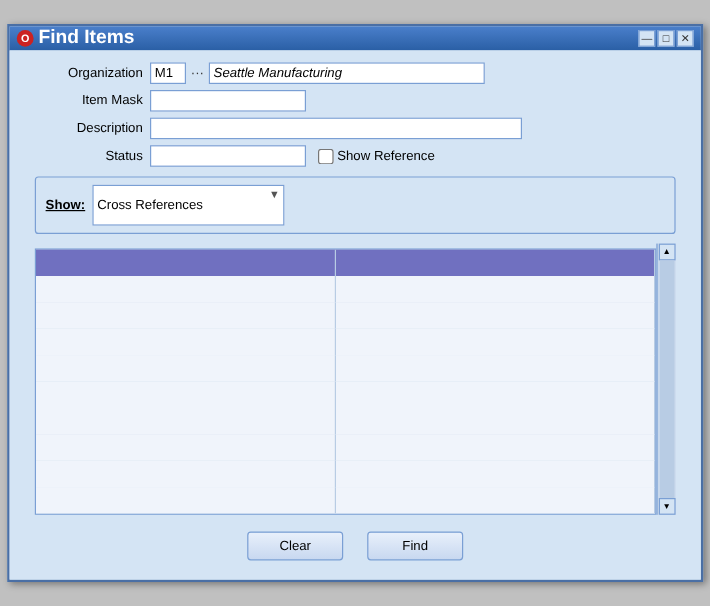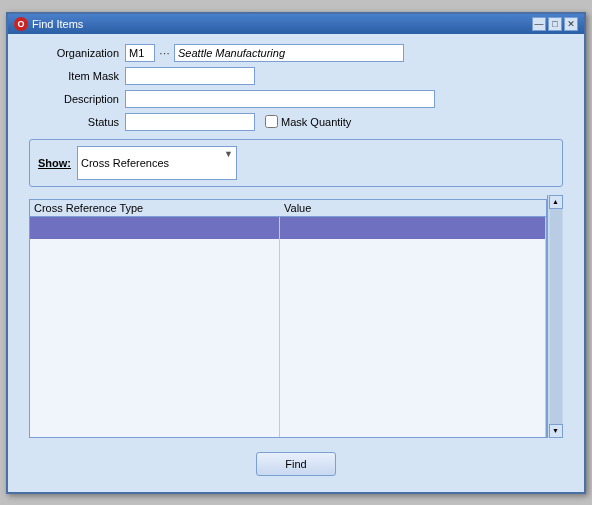--- a/index.html
+++ b/index.html
@@ -39,22 +39,22 @@
       background: #cc2222;
       border-radius: 50%;
       display: flex;
       align-items: center;
       justify-content: center;
       color: white;
       font-size: 9px;
       font-weight: bold;
     }
     .title-text {
-      font-size: 11px;
-      font-weight: normal;
+      font-size: 16px;
+      font-weight: bold;
     }
     .title-controls {
       display: flex;
       gap: 2px;
     }
     .title-btn {
       width: 14px;
       height: 14px;
       background: #d4e4f4;
       border: 1px solid #7a9fd4;
@@ -298,21 +298,21 @@
       <input class="form-input" style="width: 310px;" type="text">
     </div>
 
 
     <div class="form-row">
       <span class="form-label">Status</span>
       <div class="status-row">
         <input class="form-input input-medium" type="text" style="">
         <label class="checkbox-label">
           <input type="checkbox" style="">
-          <span>Mask Quantity</span>
+          <span>Show Reference</span>
         </label>
       </div>
     </div>
 
     <div class="show-section">
       <div class="show-row">
         <span class="show-dropdown-label">Show:</span>
         <div class="dropdown-wrapper">
           <select class="dropdown-select">
             <option>Cross References</option>
@@ -320,24 +320,20 @@
             <option>Units of Measure</option>
             <option>Item Details</option>
           </select>
           <span class="dropdown-arrow">▼</span>
         </div>
       </div>
     </div>
 
     <div class="grid-outer">
       <div class="grid-section" style="flex:1">
-        <div class="grid-header">
-          <span class="grid-header-cell col1">Cross Reference Type</span>
-          <span class="grid-header-cell col2">Value</span>
-        </div>
         <div class="grid-body">
 
           <div class="grid-row">
             <div class="grid-cell col1" style="background:#7070c0"></div>
             <div class="grid-cell col2" style="background:#7070c0"></div>
           </div>
 
           <div class="grid-row">
             <div class="grid-cell col1"></div>
             <div class="grid-cell col2"></div>
@@ -378,17 +374,18 @@
       </div>
 
       <div class="scrollbar-area">
         <div class="scroll-btn">▲</div>
         <div class="scroll-track"></div>
         <div class="scroll-btn">▼</div>
       </div>
     </div>
 
     <div class="button-row">
+      <button class="btn">Clear</button>
       <button class="btn">Find</button>
     </div>
 
   </div>
 </div>
 
 </body></html>

